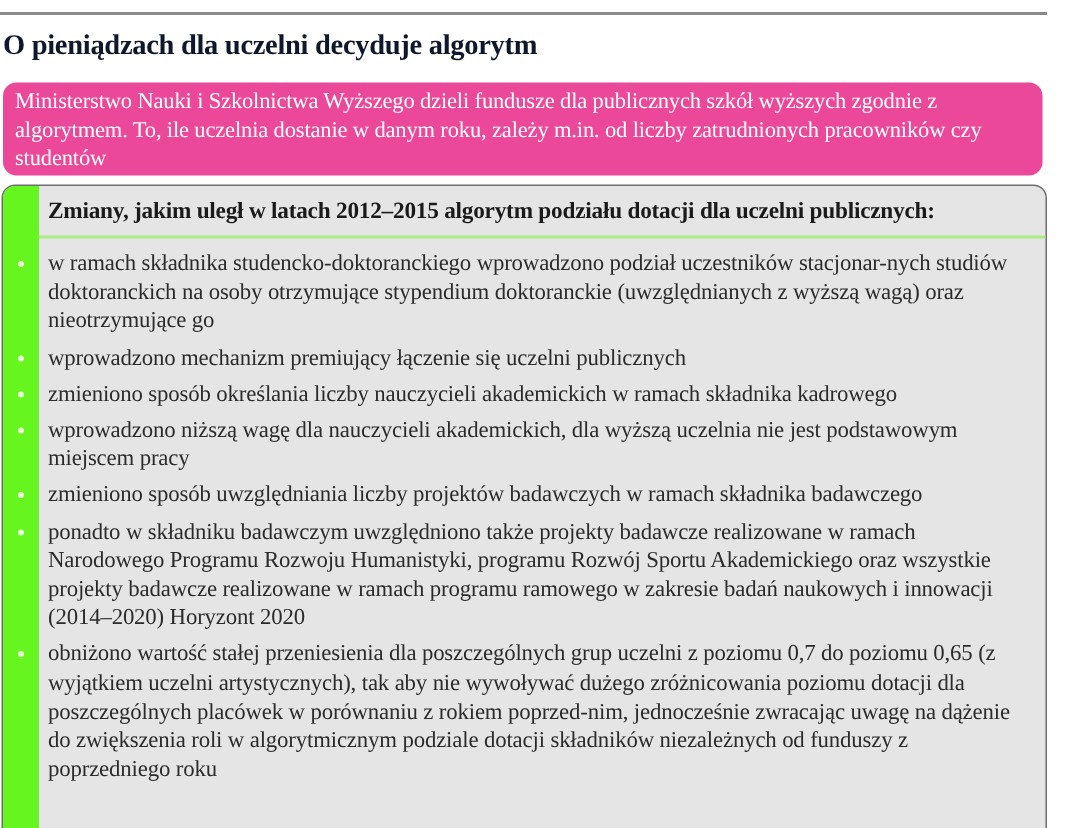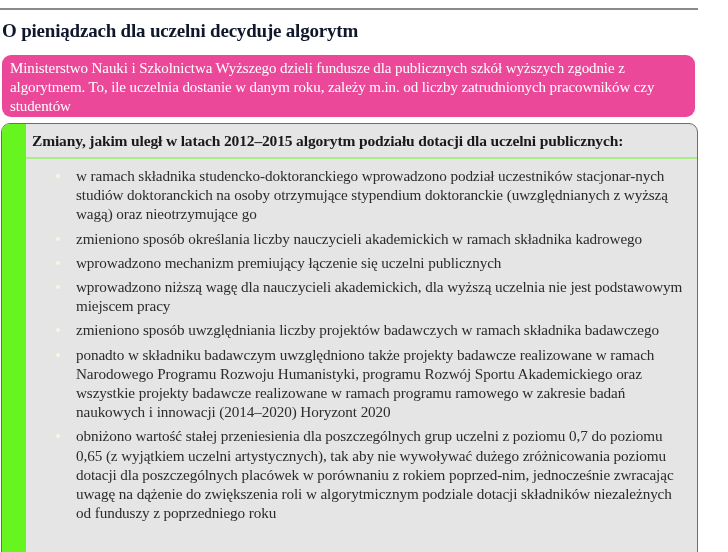--- a/index.html
+++ b/index.html
@@ -90,21 +90,20 @@
       font-size: 15.5px;
       color: #1a1a1a;
       white-space: nowrap;
       letter-spacing: -0.15px;
     }
     .items {
       position: absolute;
       left: 0;
       right: 0;
       top: 42px;
-      padding-left: 44px;
     }
     .item {
       position: relative;
       padding-left: 30px;
       padding-right: 10px;
       margin-bottom: 5px;
     }
     .bullet {
       position: absolute;
       left: 10px;
@@ -178,25 +177,25 @@
     <div class="panel-header-text">Zmiany, jakim uległ w latach 2012–2015 algorytm podziału dotacji dla uczelni publicznych:</div>
   </div>
 
   <div class="items">
     <div class="item">
       <span class="bullet"></span>
       <div class="item-text">w ramach składnika studencko-doktoranckiego wprowadzono podział uczestników stacjonar-nych studiów doktoranckich na osoby otrzymujące stypendium doktoranckie (uwzględnianych z wyższą wagą) oraz nieotrzymujące go</div>
     </div>
     <div class="item">
       <span class="bullet"></span>
+      <div class="item-text">wprowadzono mechanizm premiujący łączenie się uczelni publicznych</div>
+    </div>
+    <div class="item">
+      <span class="bullet"></span>
       <div class="item-text">zmieniono sposób określania liczby nauczycieli akademickich w ramach składnika kadrowego</div>
-    </div>
-    <div class="item">
-      <span class="bullet"></span>
-      <div class="item-text">wprowadzono mechanizm premiujący łączenie się uczelni publicznych</div>
     </div>
     <div class="item">
       <span class="bullet"></span>
       <div class="item-text">wprowadzono  niższą wagę dla nauczycieli akademickich, dla wyższą uczelnia nie jest podstawowym miejscem pracy</div>
     </div>
     <div class="item">
       <span class="bullet"></span>
       <div class="item-text">zmieniono sposób uwzględniania liczby projektów badawczych w ramach składnika badawczego</div>
     </div>
     <div class="item">

